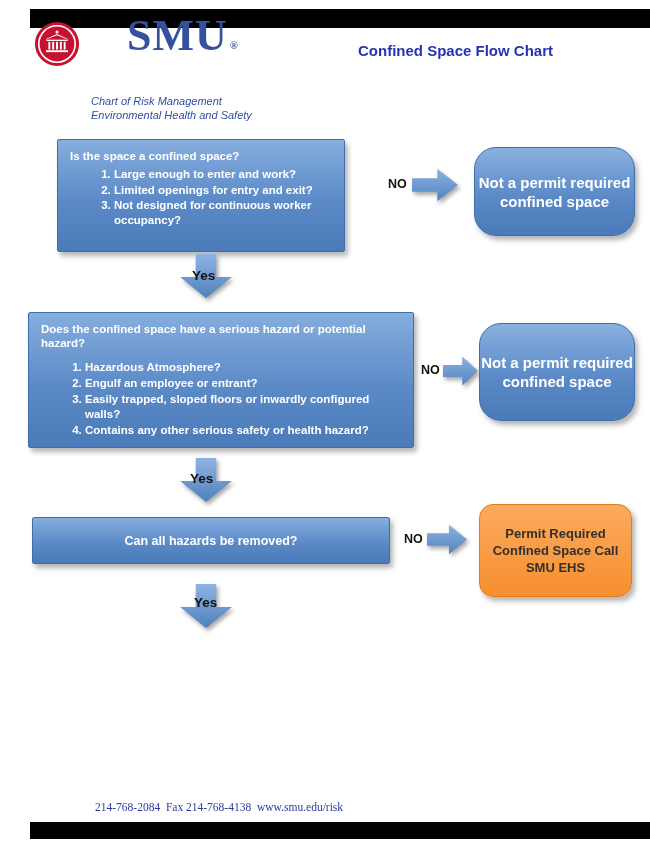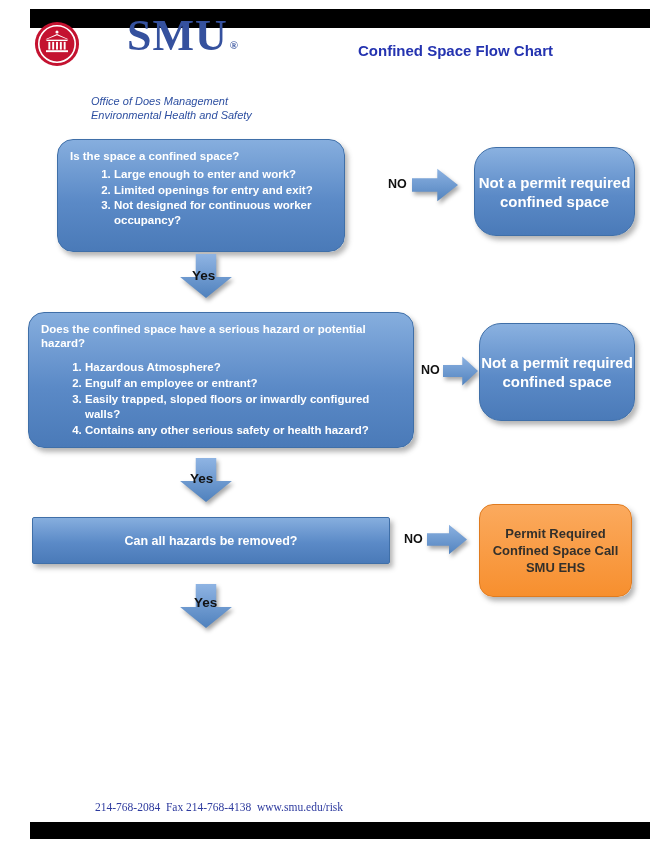--- a/index.html
+++ b/index.html
@@ -36,21 +36,21 @@
     box-shadow:3px 4px 5px rgba(90,90,90,0.45);
     display:flex;align-items:center;justify-content:center;text-align:center;
     font-size:13px;line-height:17px;padding:8px 4px;box-sizing:border-box;
   }
   .green-box{
     background:linear-gradient(180deg,#d7e377 0%,#c3d83c 100%);
     border:1px solid #a9c23f;border-radius:3px;color:#000000;font-weight:bold;
     box-shadow:3px 4px 5px rgba(90,90,90,0.45);
     box-sizing:border-box;padding:16px 14px 10px 14px;font-size:13.5px;
   }
-  .box-pad{box-sizing:border-box;padding:9px 10px 8px 12px;border-radius:16px;}
+  .box-pad{box-sizing:border-box;padding:9px 10px 8px 12px;}
   .box-title{font-size:11.5px;line-height:14px;}
   ol.blue-list{margin:4px 0 0 0;padding:0 0 0 44px;font-size:11.5px;line-height:14.5px;}
   ol.blue-list li{margin:1px 0;}
   #box2 ol.blue-list{margin-top:10px;line-height:15px;}
   ol.green-list{margin:0;padding:0 0 0 38px;line-height:20px;}
   ol.green-sub{list-style-type:lower-alpha;margin:0;padding:0 0 0 30px;line-height:19px;}
   .centered-box{display:flex;align-items:center;justify-content:center;text-align:center;
     font-size:12.5px;}
   
   .arrow-wrap{filter:drop-shadow(2px 3px 2px rgba(0,0,0,0.35));}
@@ -92,21 +92,21 @@
     </svg>
   </div>
 
   <div class="abs wordmark" style="left:90px;top:14px;margin-left:37px;">
     <span>SMU</span><span class="reg">®</span>
   </div>
 
   <div class="abs page-title" style="left:358px;top:42px;">Confined Space Flow Chart</div>
 
   <div class="abs office" style="left:91px;top:94px;">
-    <div>Office of Does Management</div>
+    <div>Chart of Risk Management</div>
     <div>Environmental Health and Safety</div>
   </div>
 
   <div id="box1" class="abs blue-box box-pad" style="left:57px;top:139px;width:288px;height:113px;">
     <div class="box-title">Is the space a confined space?</div>
     <ol class="blue-list">
       <li>Large enough to enter and work?</li>
       <li>Limited openings for entry and exit?</li>
       <li>Not designed for continuous worker occupancy?</li>
     </ol>

